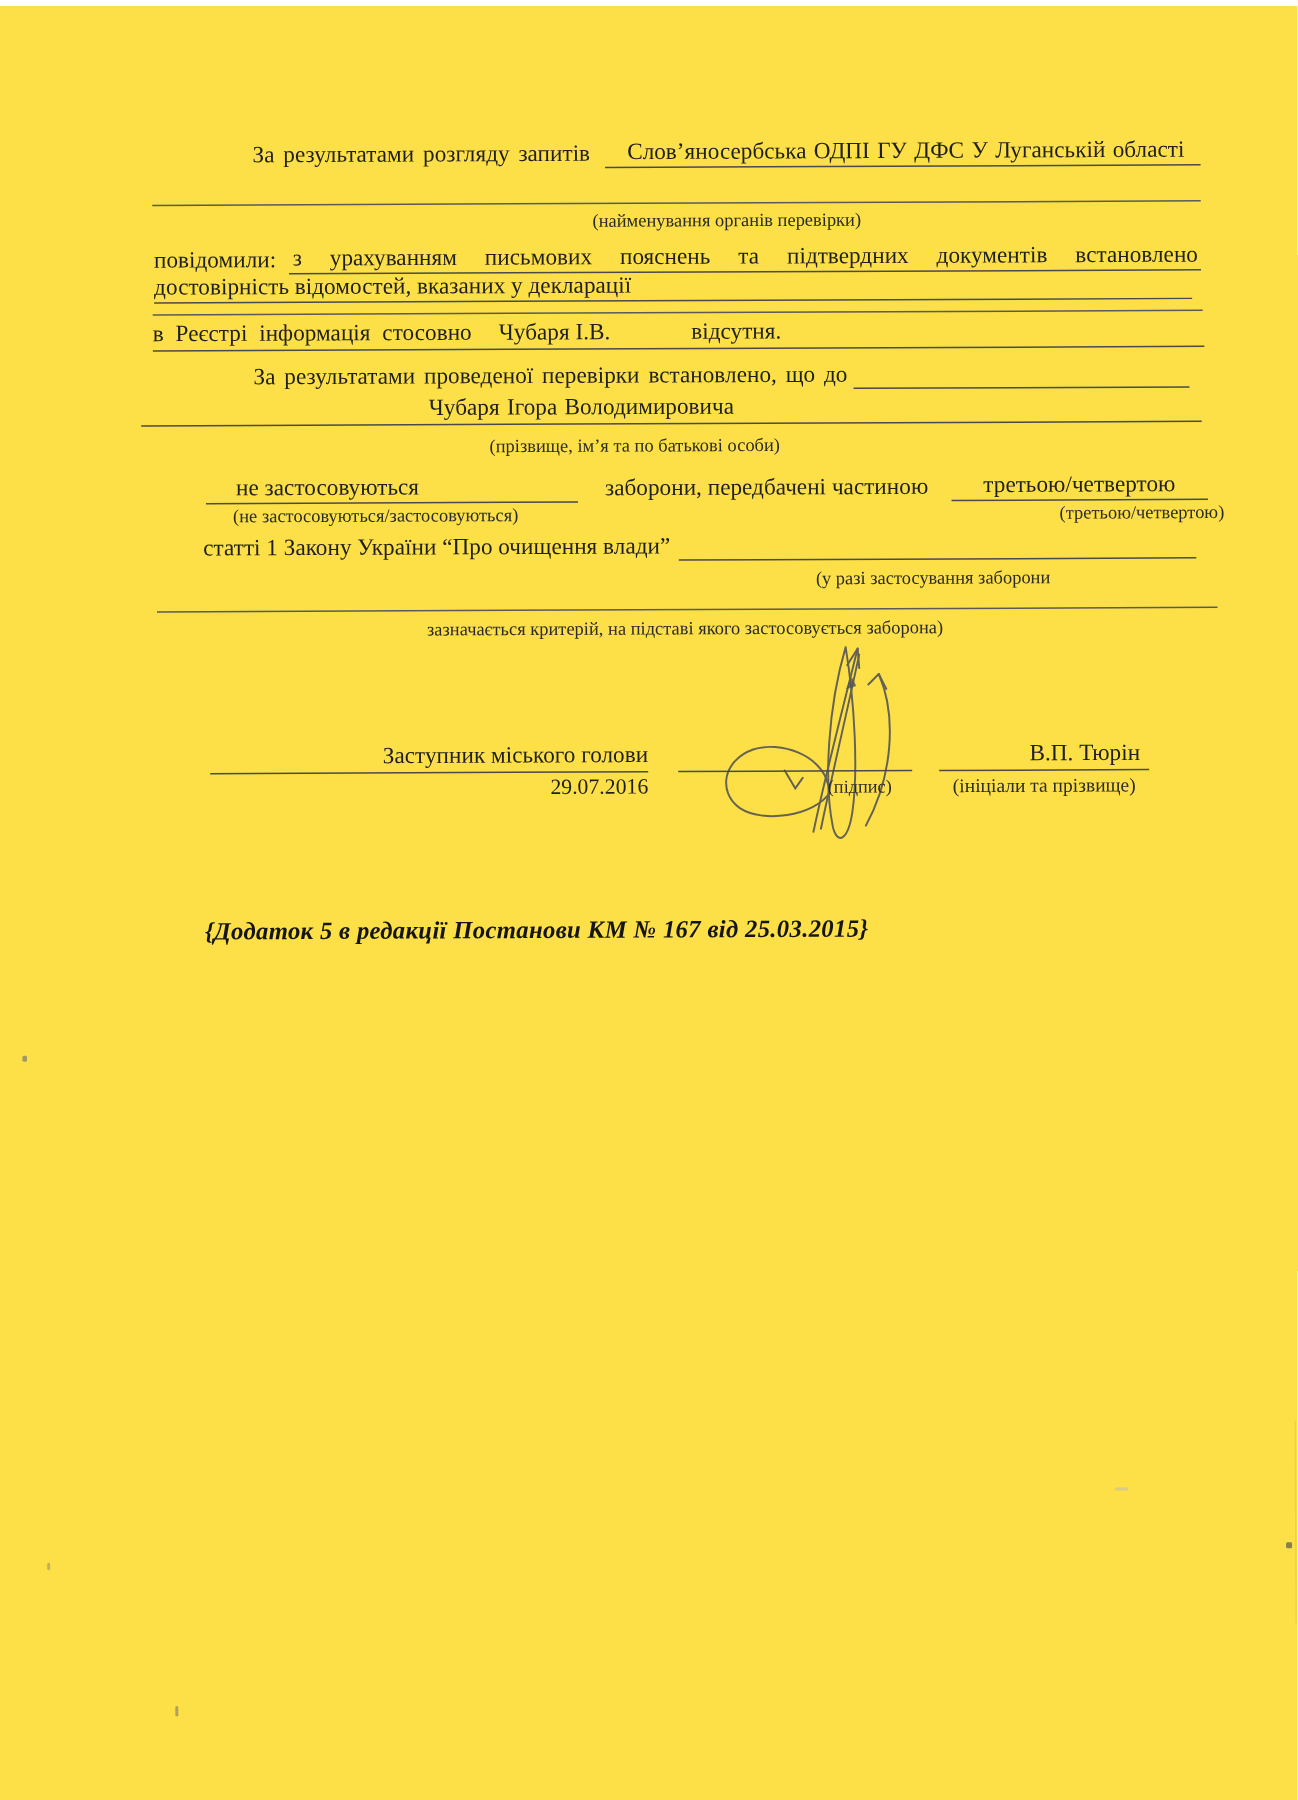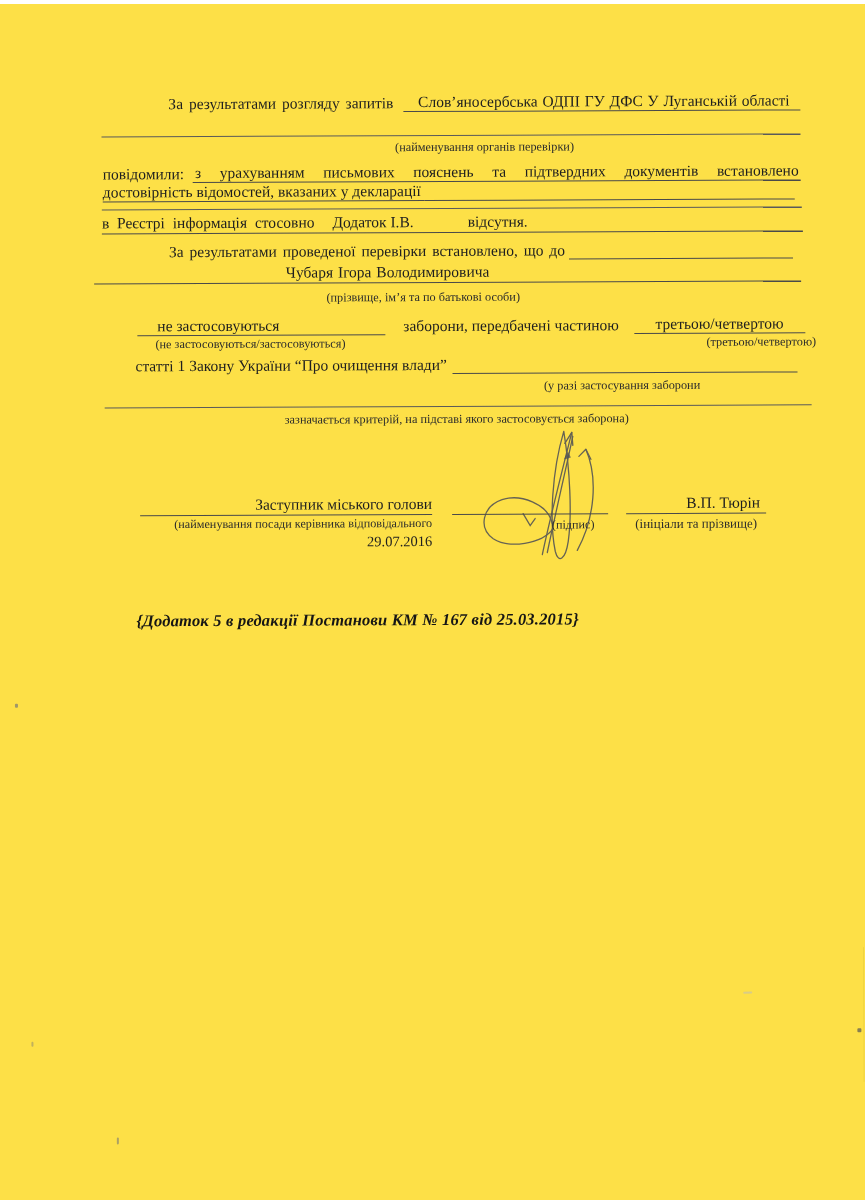--- a/index.html
+++ b/index.html
@@ -60,21 +60,21 @@
     </div>
     <div class="row flex" style="top:177px; left:104px; width:692px;">
       <span class="ul nowrap" style="padding-right:4px;">достовірність відомостей, вказаних  у декларації</span>
       <span class="fill"></span>
     </div>
 
     <div class="hline" style="top:204px; left:103px; width:700px;"></div>
 
     <div class="row flex ul" style="top:208px; left:103px; width:701px; line-height:20px;">
       <span class="nowrap" style="word-spacing:4px;">в Реєстрі  інформація стосовно</span>
-      <span class="nowrap" style="margin-left:18px;">Додаток І.В.</span>
+      <span class="nowrap" style="margin-left:18px;">Чубаря І.В.</span>
       <span class="nowrap" style="margin-left:54px;">відсутня.</span>
     </div>
 
     <div class="row flex" style="top:237px; left:104px; width:690px;">
       <span class="nowrap" style="padding-left:66px; word-spacing:2px;">За результатами  проведеної перевірки встановлено, що  до</span>
       <span class="fill" style="margin-left:4px;"></span>
     </div>
 
     <div class="row ul center" style="top:257px; left:95px; width:707px; line-height:21px; padding-right:120px; word-spacing:1px;">Чубаря Ігора Володимировича</div>
     <div class="cap" style="top:286px; left:104px; width:700px; text-align:center; padding-right:60px;">(прізвище, ім’я та по батькові особи)</div>
@@ -105,21 +105,20 @@
         <path d="M 120 31 L 113 42 M 120 31 L 121 44"></path>
         <path d="M 134 48 C 146 76, 143 116, 125 149"></path>
         <path d="M 134 48 L 127 55 M 134 48 L 139 58"></path>
         <path d="M 71 112 L 78 124 L 83 117"></path>
       </g>
       <path d="M 116 50 l -4 8 l 7 -2 z" fill="#555555" opacity="0.8"></path>
     </svg>
 
     <div class="sig-col" style="top:490px; left:140px; width:292px;">
       <div class="sig-title">Заступник міського голови</div>
-      <div class="sig-cap" style="margin-top:2px;">(найменування посади керівника відповідального</div>
       <div class="sig-date">29.07.2016</div>
     </div>
 
     <div class="hline" style="top:510px; left:452px; width:156px; border-top-color:#4a4a4a;"></div>
     <div class="cap" style="top:514px; left:523px; width:100px; text-align:center; font-size:12.2px;">(підпис)</div>
 
     <div class="sig-col" style="top:490px; left:626px; width:140px;">
       <div class="sig-title" style="padding:0 6px 1px 6px;">В.П. Тюрін</div>
     </div>
     <div class="cap" style="top:514px; left:601px; width:190px; text-align:center; font-size:13px;">(ініціали та прізвище)</div>

